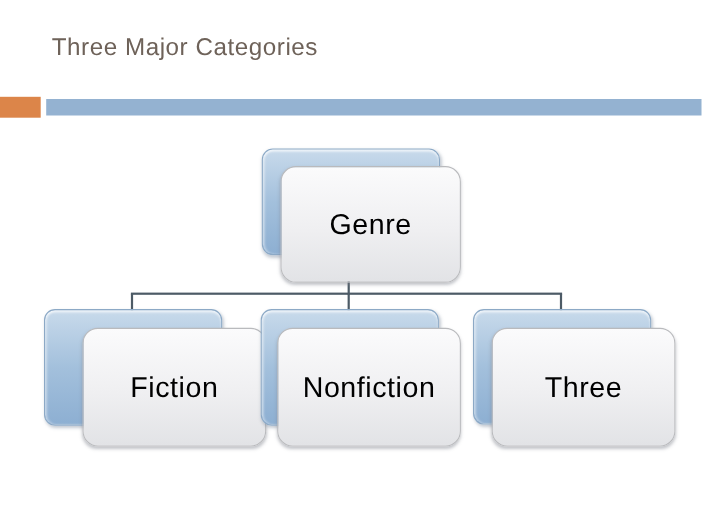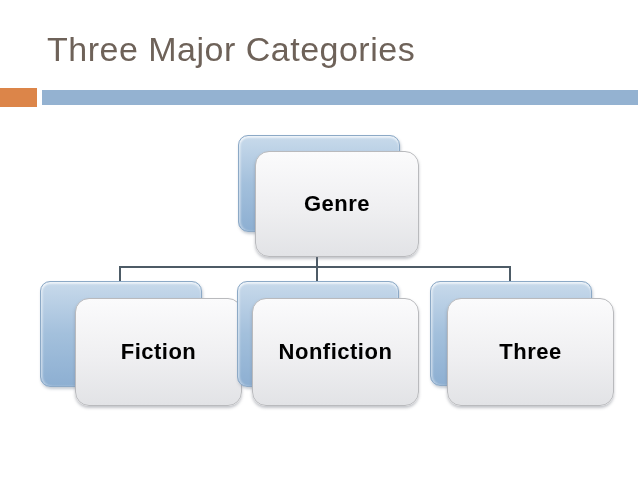--- a/index.html
+++ b/index.html
@@ -13,21 +13,21 @@
     width: 638px;
     height: 479px;
     background: #ffffff;
     overflow: hidden;
   }
   .slide-title {
     position: absolute;
     left: 47px;
     top: 30px;
     margin: 0;
-    font-size: 34px;
+    font-size: 22px;
     font-weight: 400;
     line-height: 1.15;
     color: var(--title);
     letter-spacing: 0.5px;
     white-space: nowrap;
   }
   .rule-orange {
     position: absolute;
     left: 0;
     top: 88px;
@@ -69,24 +69,23 @@
     position: absolute;
     border-radius: 14px;
     background: linear-gradient(180deg, var(--card-front-top) 0%, #EFEFF1 55%, var(--card-front-bottom) 100%);
     border: 1px solid var(--card-border);
     box-shadow: 0 2px 3px rgba(120,125,135,0.45);
     display: flex;
     align-items: center;
     justify-content: center;
   }
   .node-label {
-    font-size: 22px;
+    font-size: 26px;
     color: var(--node-text);
     letter-spacing: 0.5px;
-    font-weight: bold;
   }
   
   .genre-back  { left: 238px; top: 135px; width: 160px; height: 95px; }
   .genre-front { left: 255px; top: 151px; width: 162px; height: 104px; }
   
   .fiction-back  { left: 40px; top: 281px; width: 160px; height: 104px; }
   .fiction-front { left: 75px; top: 298px; width: 165px; height: 106px; }
   
   .nonfiction-back  { left: 237px; top: 281px; width: 160px; height: 104px; }
   .nonfiction-front { left: 252px; top: 298px; width: 165px; height: 106px; }

